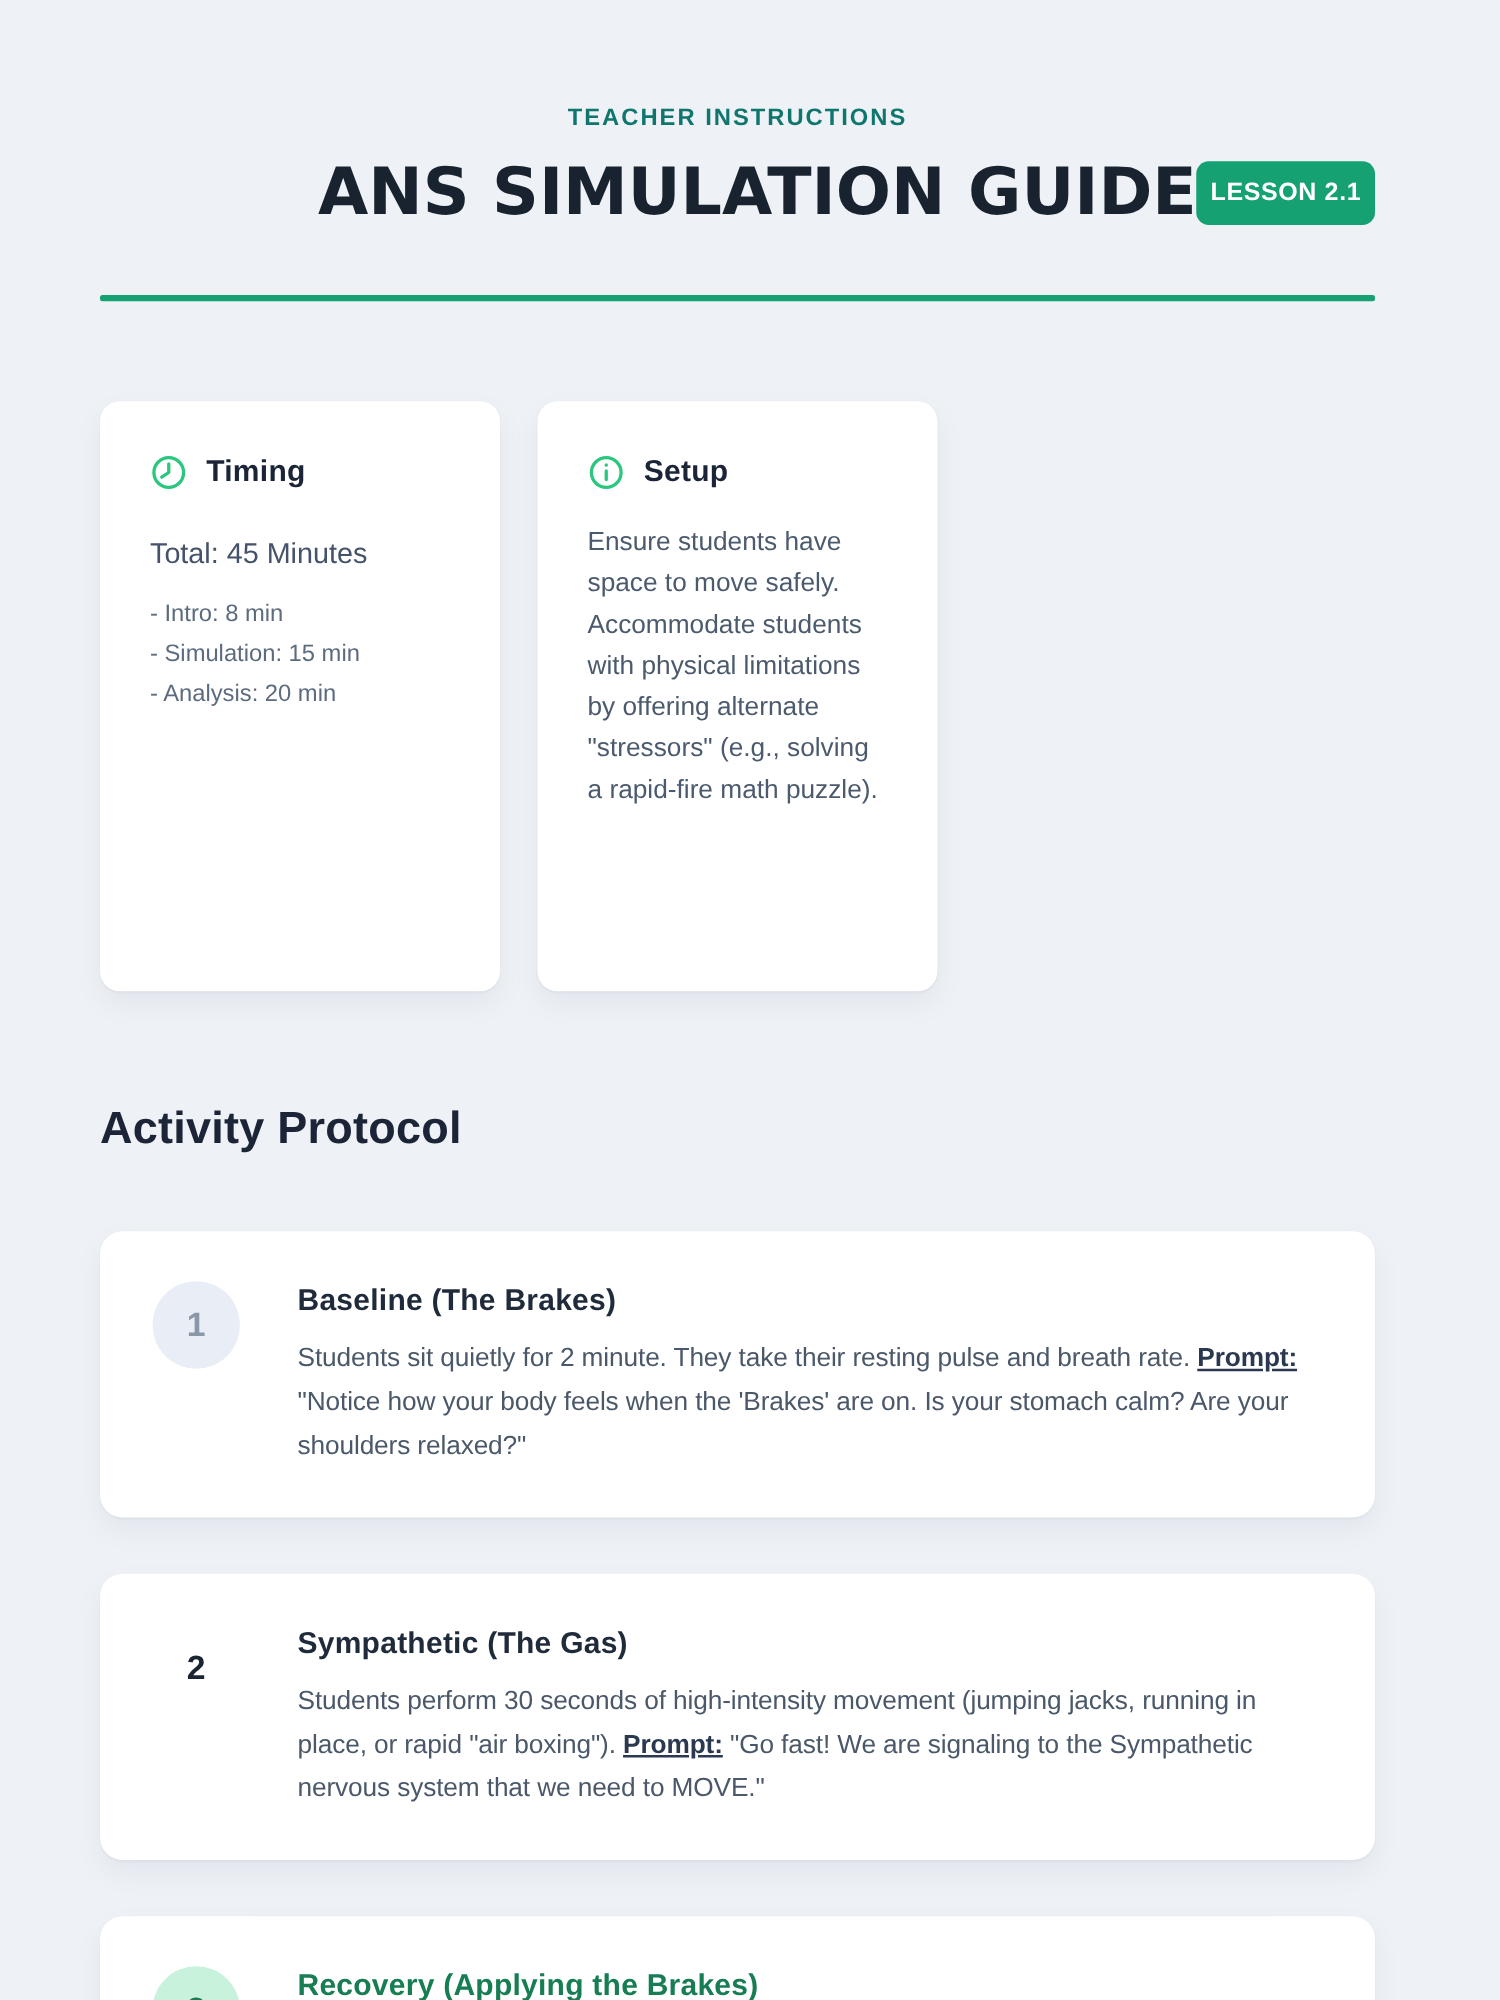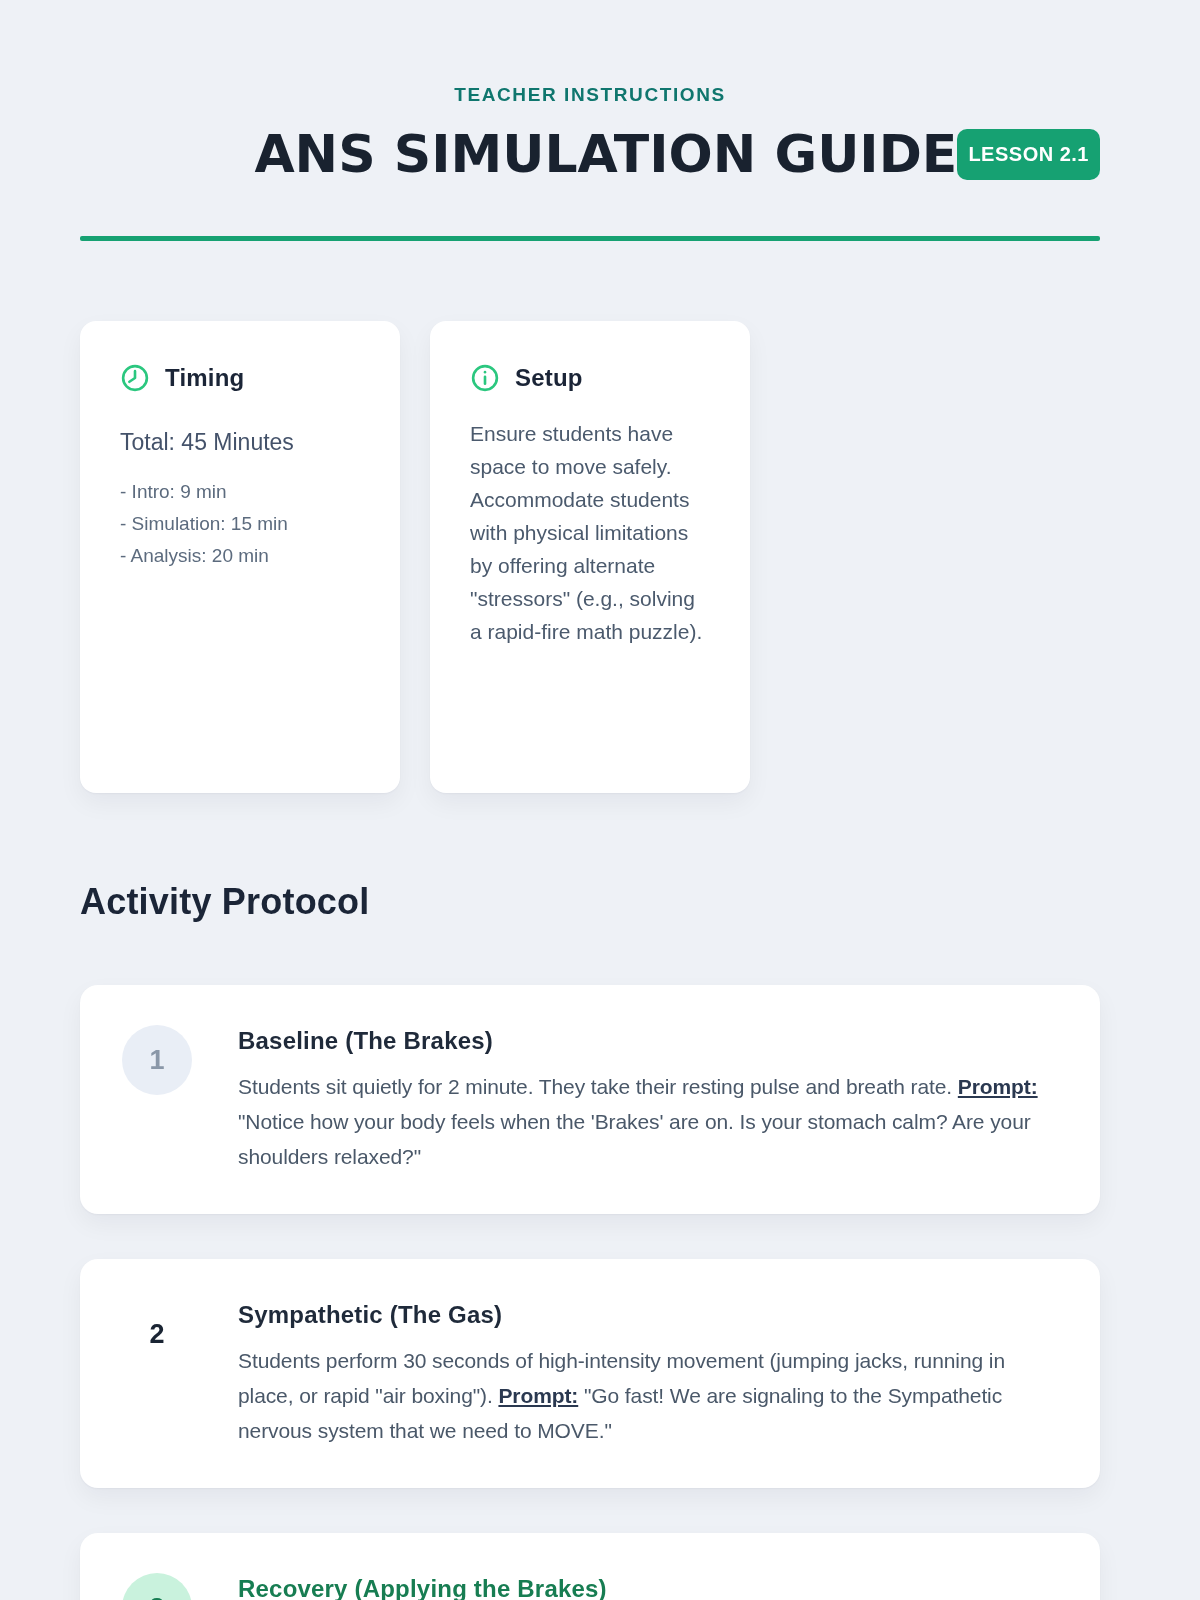--- a/index.html
+++ b/index.html
@@ -122,21 +122,21 @@
         <span class="card-icon">
           <svg viewBox="0 0 24 24" fill="none" stroke="#2bc77f" stroke-width="2.1" stroke-linecap="round" stroke-linejoin="round">
             <circle cx="12" cy="12" r="9.5"></circle>
             <polyline points="12 6.5 12 12 7.5 15"></polyline>
           </svg>
         </span>
         <h3>Timing</h3>
       </div>
       <p class="lead">Total: 45 Minutes</p>
       <div class="mini-list">
-        <div>- Intro: 9 min</div>
+        <div>- Intro: 8 min</div>
         <div>- Simulation: 15 min</div>
         <div>- Analysis: 20 min</div>
       </div>
     </div>
 
     <div class="card">
       <div class="card-head">
         <span class="card-icon">
           <svg viewBox="0 0 24 24" fill="none" stroke="#2bc77f" stroke-width="2.1" stroke-linecap="round" stroke-linejoin="round">
             <circle cx="12" cy="12" r="9.5"></circle>

